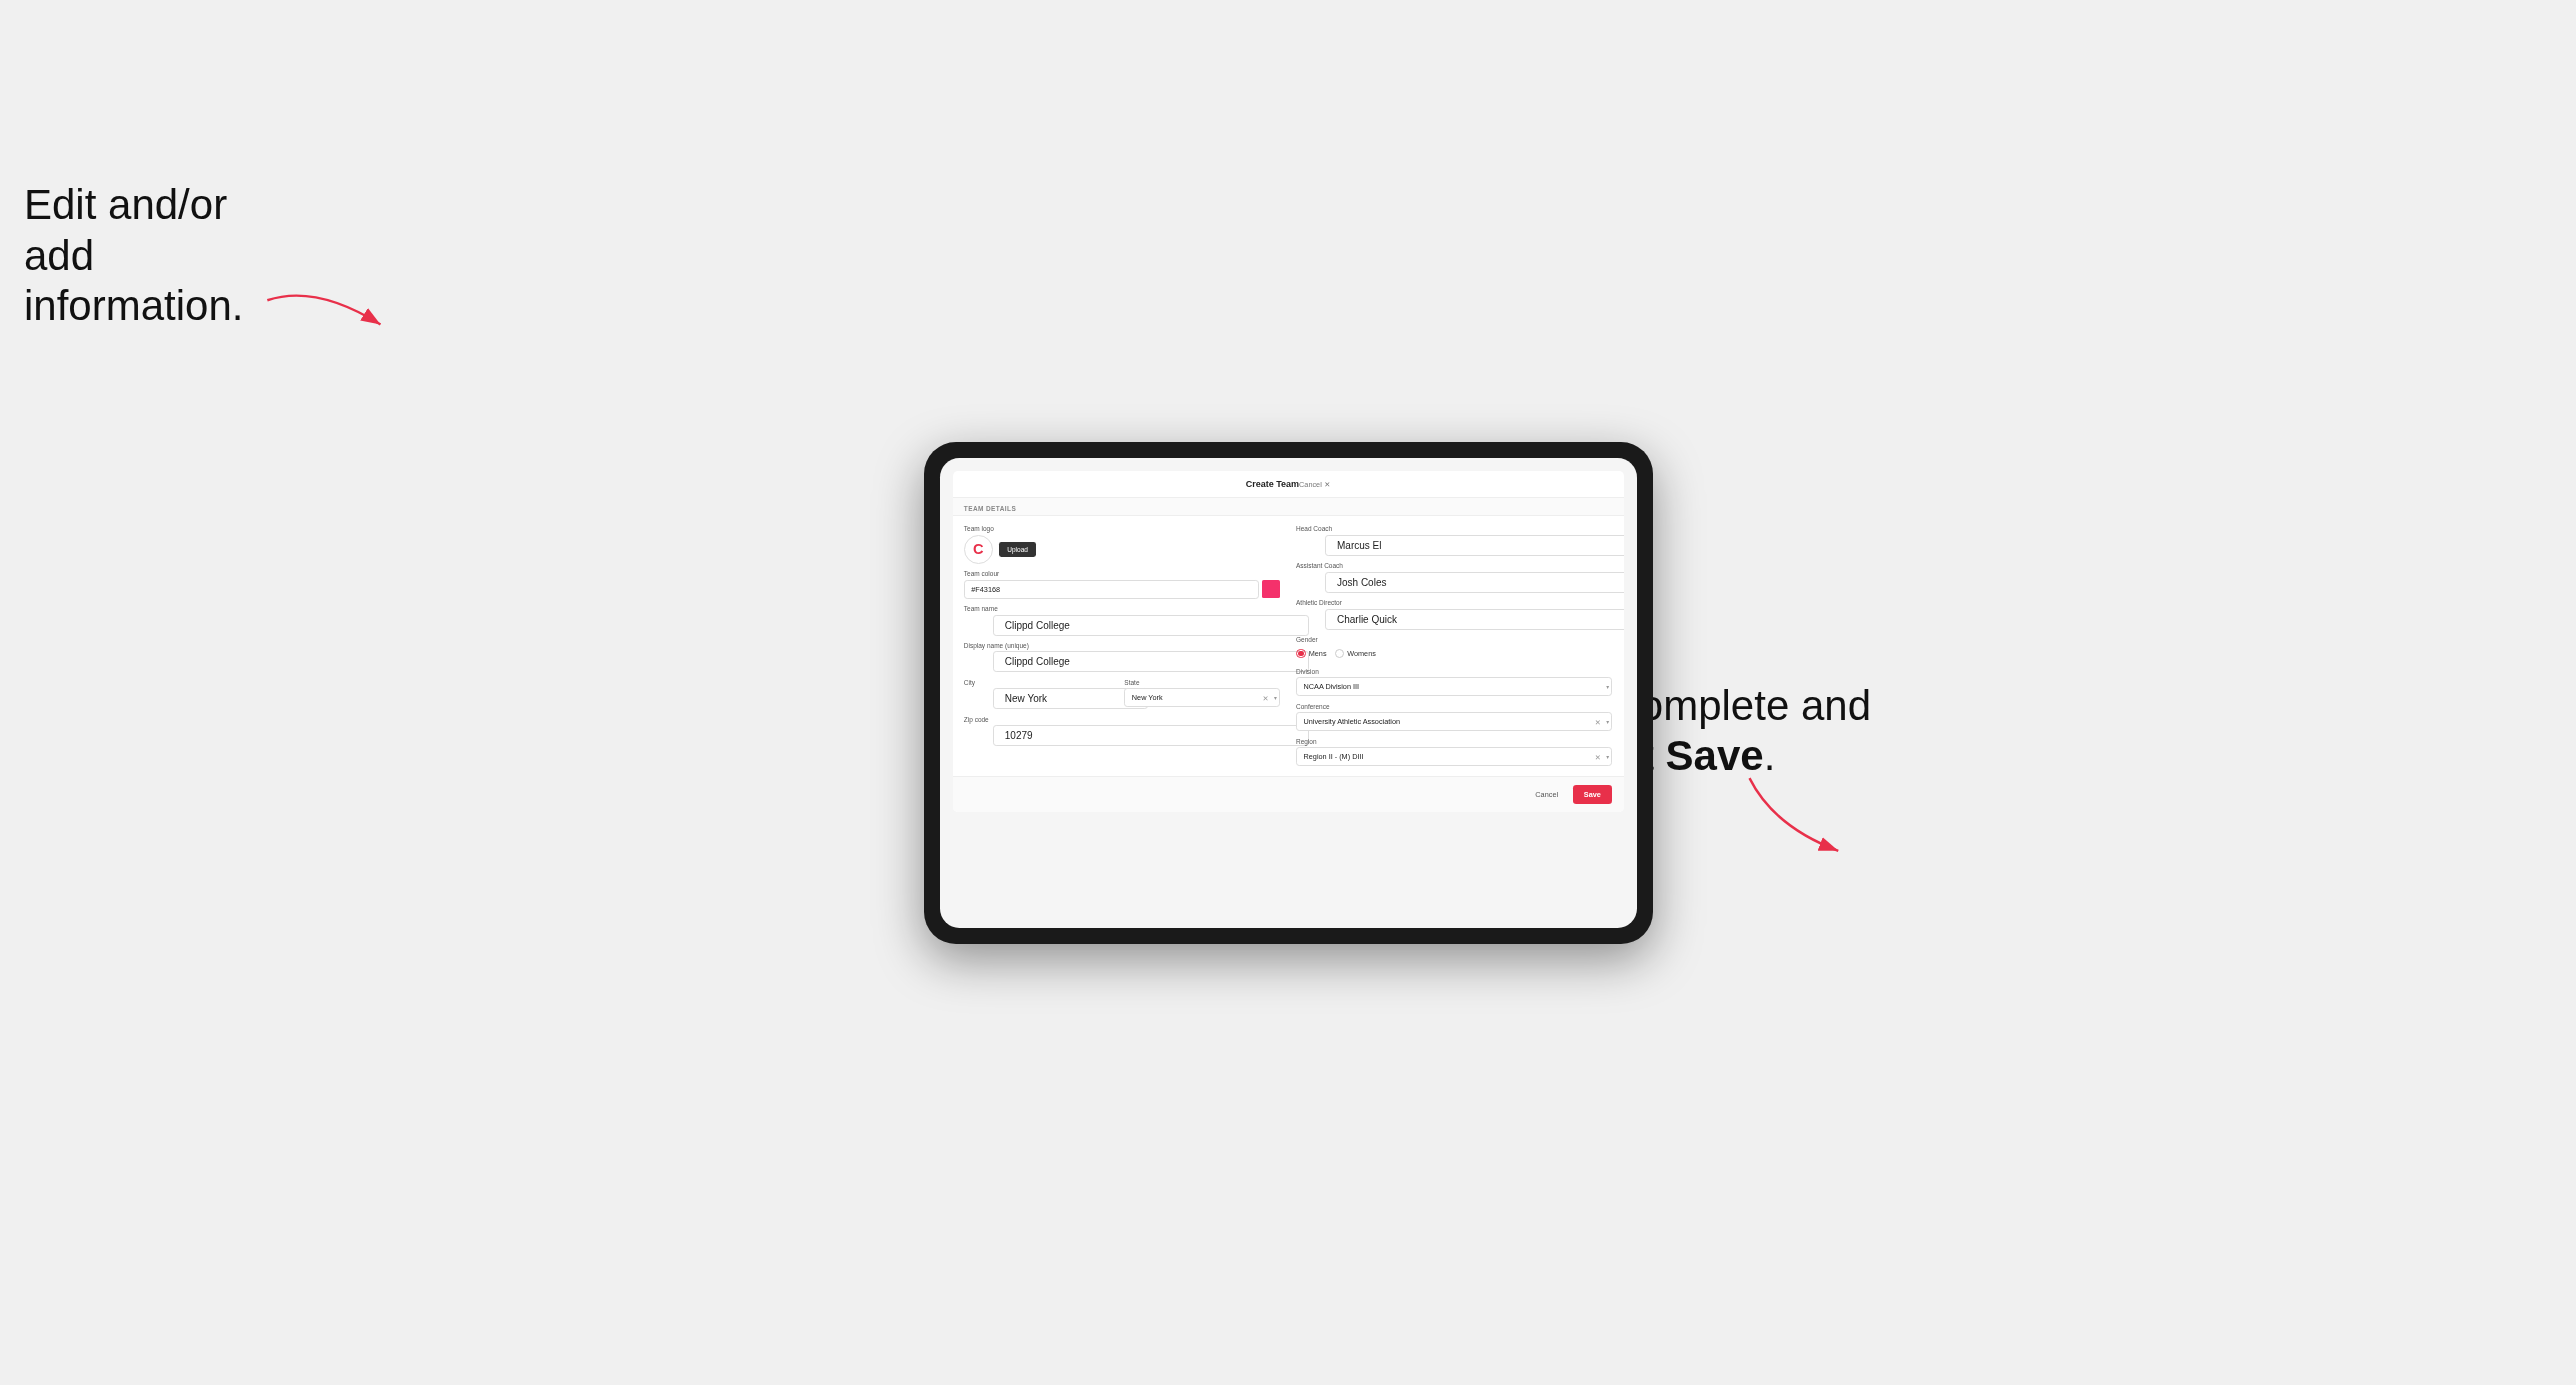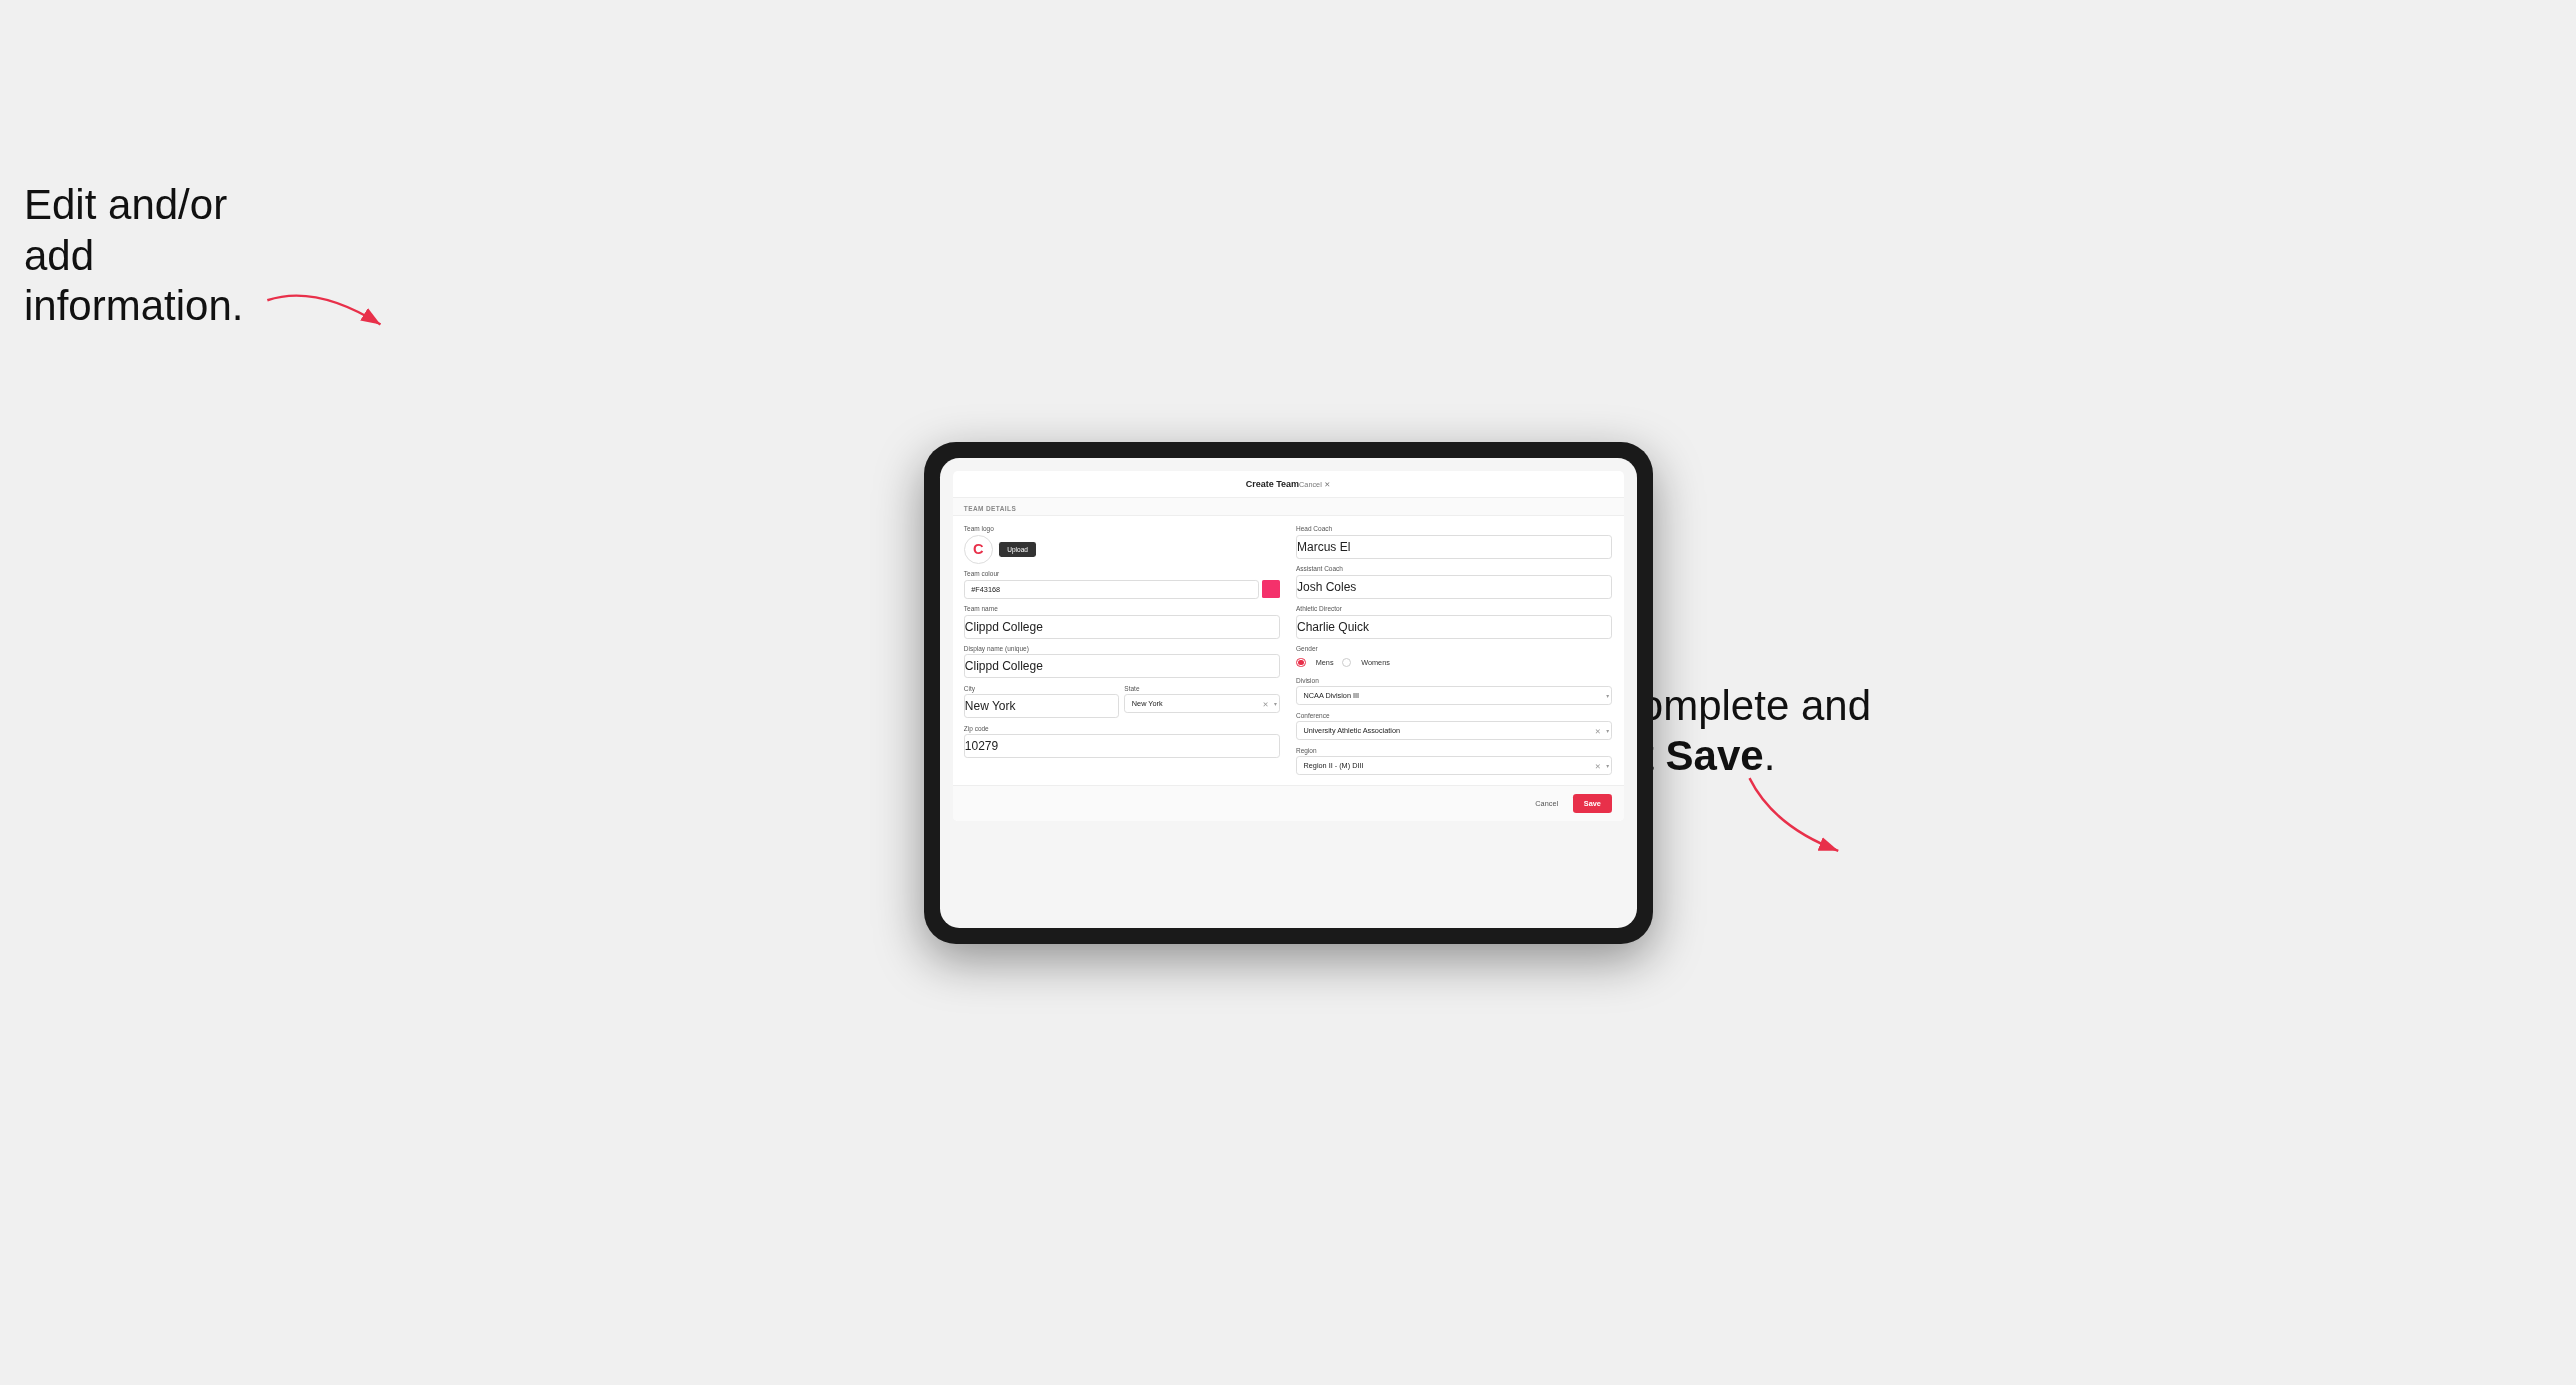--- a/index.html
+++ b/index.html
@@ -188,26 +188,27 @@
       flex-direction: column;
       gap: 2.4px;
     }
     .field-label {
       font-size: 6.5px;
       color: #555;
     }
     .field-input {
       border: 0.8px solid #ddd;
       border-radius: 3.2px;
-      padding: 4px 0;
-      font-size: 12px;
+      padding: 4px 11px;
+      font-size: 10px;
       color: #222;
       background: #fff;
       outline: none;
       width: 100%;
+      margin-left: 29px;
     }
 
     
     .logo-section {
       display: flex;
       flex-direction: column;
       gap: 2.4px;
     }
     .logo-row {
       display: flex;
@@ -309,21 +310,21 @@
     
     .radio-row {
       display: flex;
       gap: 8px;
       align-items: center;
       padding: 3.2px 0;
     }
     .radio-label {
       display: flex;
       align-items: center;
-      gap: 10px;
+      gap: 3px;
       font-size: 7.3px;
       color: #333;
       cursor: pointer;
     }
     .radio-dot {
       width: 9.7px;
       height: 9.7px;
       border-radius: 50%;
       border: 0.8px solid #ccc;
       display: flex;

